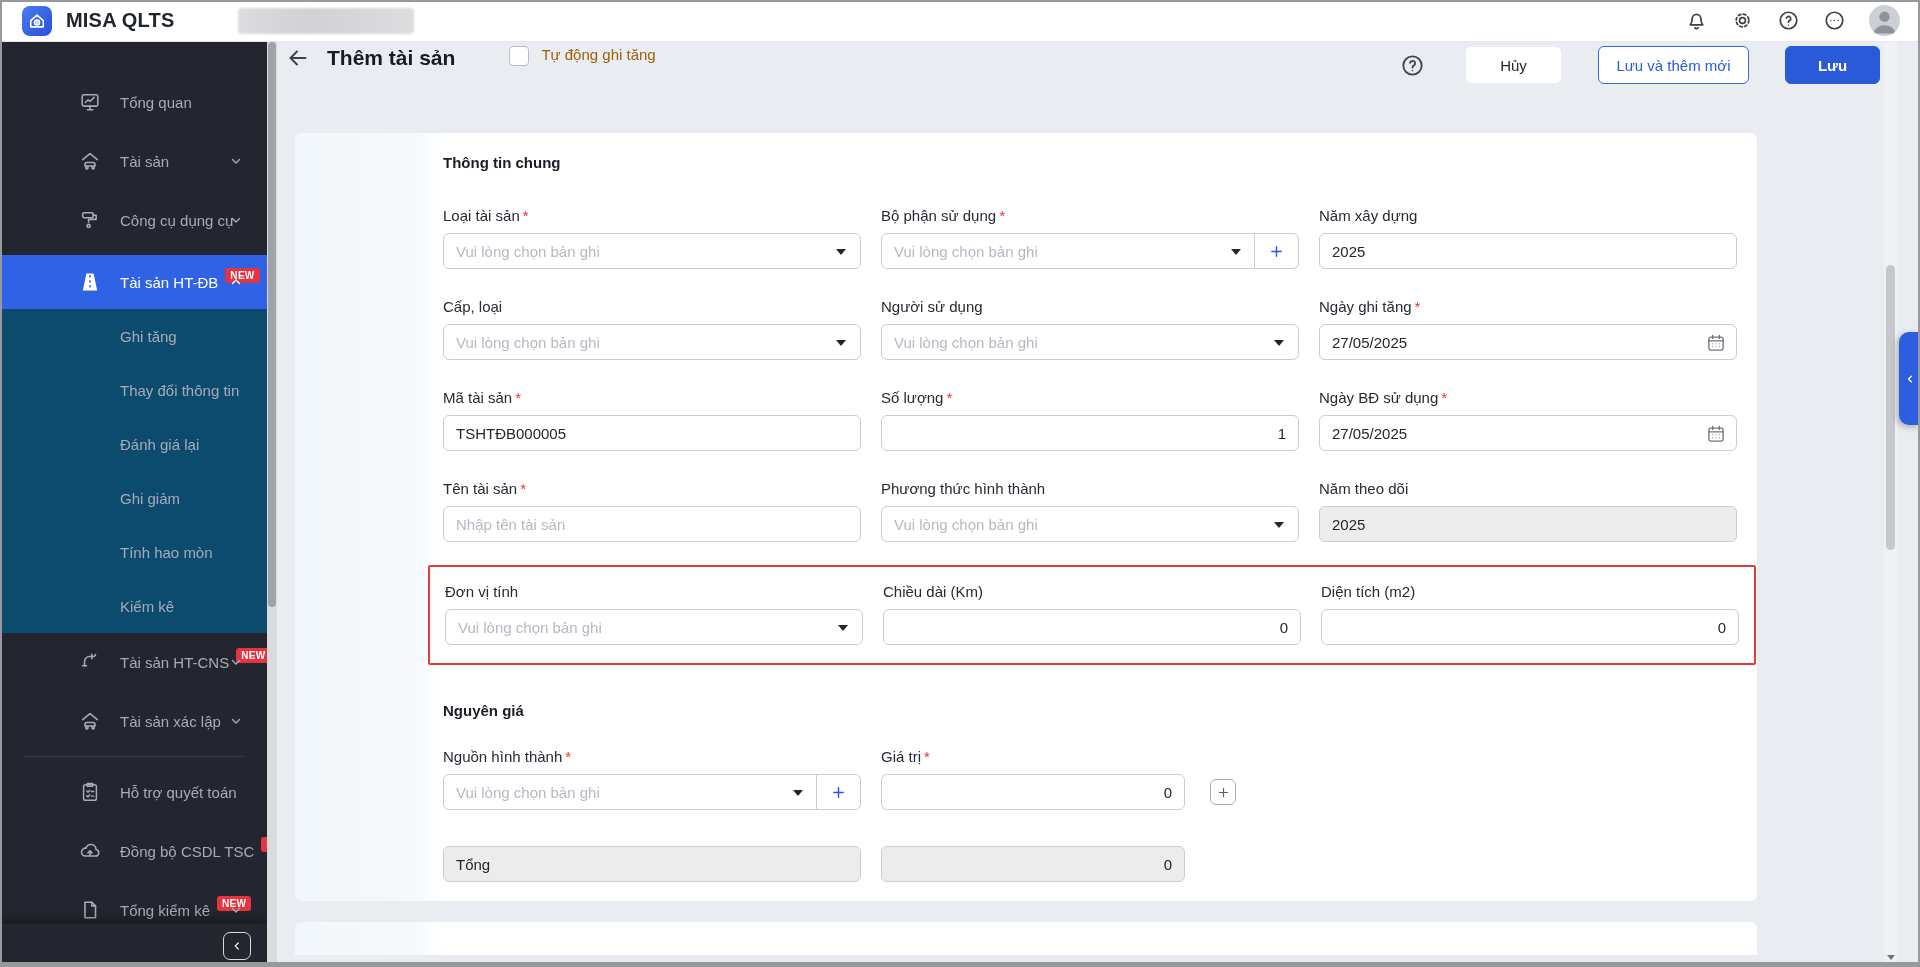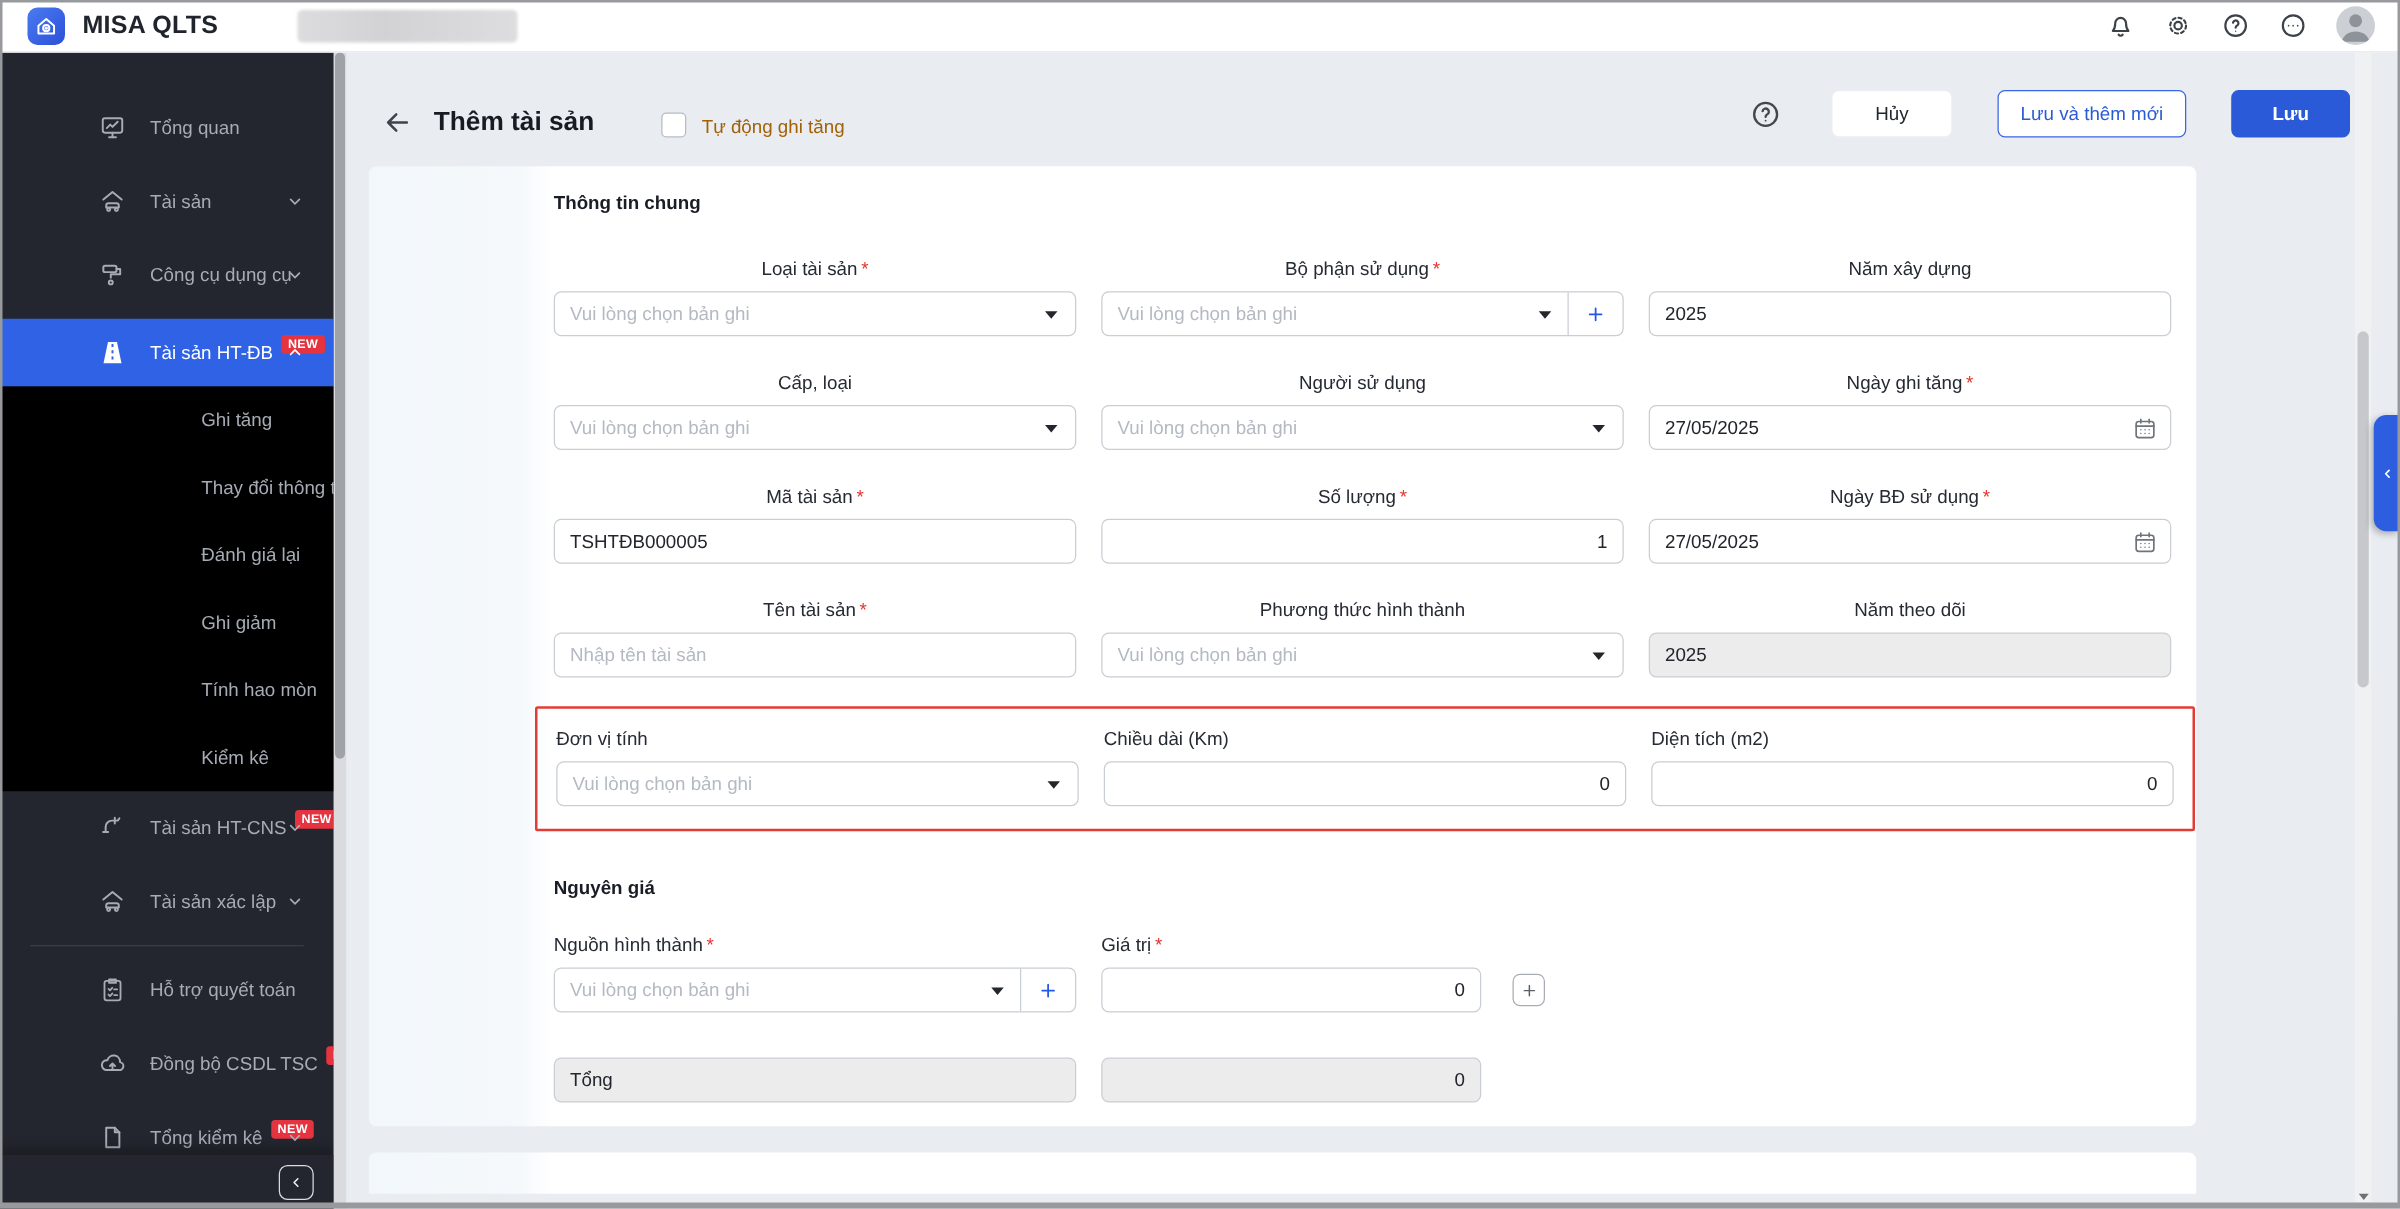--- a/index.html
+++ b/index.html
@@ -20,51 +20,51 @@
   .avatar { width:31px; height:31px; border-radius:50%; background:#ccd0d5; overflow:hidden; display:flex; align-items:flex-end; justify-content:center; cursor:pointer; }
 
   
   .sidebar { position:absolute; left:0; top:42px; width:267px; bottom:0; background:#23262e; color:#a6abb5; font-size:15px; padding-top:36px; overflow:hidden; }
   .sb-item { height:48px; margin-bottom:11px; display:flex; align-items:center; position:relative; cursor:pointer; }
   .sb-item .ic { width:24px; height:24px; margin-left:78px; flex:none; display:flex; align-items:center; justify-content:center; }
   .sb-item .lab { margin-left:18px; white-space:nowrap; }
   .sb-chev { position:absolute; right:24px; display:flex; }
   .sb-item.active { background:#2f62e4; color:#fff; height:54px; margin-bottom:0; }
   .badge { background:#e5333f; color:#fff; font-size:10px; font-weight:bold; padding:2px 5px 2px; border-radius:3px; margin-left:7px; position:relative; top:-7px; letter-spacing:.3px; }
-  .submenu { background:#000000;padding-left:41px; }
+  .submenu { background:#0c4a6e; }
   .sb-sub { height:54px; display:flex; align-items:center; padding-left:120px; cursor:pointer; white-space:nowrap; }
   .sb-gap { height:5px; }
   .sb-divider { height:1px; background:#3a3d46; margin:11px 24px; }
   .sb-bottom { position:absolute; left:0; right:0; bottom:0; height:43px; background:#23262e; display:flex; align-items:center; justify-content:flex-end; padding-right:16px; box-shadow:0 -6px 8px rgba(0,0,0,.25); }
   .collapse-btn { width:28px; height:28px; border:1.5px solid #d9dbde; border-radius:7px; color:#eceef0; display:flex; align-items:center; justify-content:center; cursor:pointer; background:transparent; }
   .sb-scrollbar { position:absolute; left:267px; top:42px; width:10px; bottom:0; background:#d9dbdf; }
   .sb-scrollbar .thumb { position:absolute; left:1px; width:8px; top:0; height:565px; background:#9fa3a8; border-radius:4px; }
 
   
-  .content-header { position:absolute; left:279px; top:46px; right:0; height:64px; display:flex; align-items:flex-end; padding-left:27px; padding-right:40px; }
+  .content-header { position:absolute; left:259px; top:46px; right:0; height:64px; display:flex; align-items:flex-start; padding-left:27px; padding-right:40px; }
   .back { width:24px; height:24px; color:#3f434c; display:flex; cursor:pointer; }
   .page-title { font-size:21px; font-weight:bold; color:#181b22; margin-left:17px; white-space:nowrap; }
   .cb { width:20px; height:20px; border:1.5px solid #b6bcc5; border-radius:4px; background:#fff; margin-left:54px; cursor:pointer; flex:none; }
   .cb-label { margin-left:12px; font-size:15px; color:#a16207; white-space:nowrap; }
   .hdr-right { margin-left:auto; display:flex; align-items:center; gap:36px; }
   .help-ic { width:25px; height:25px; color:#43474e; display:flex; cursor:pointer; margin-right:4px; }
   .btn { height:38px; border-radius:6px; font-size:15px; display:flex; align-items:center; justify-content:center; cursor:pointer; white-space:nowrap; }
   .btn-cancel { background:#fff; color:#22262d; width:97px; border:1px solid #eceef1; }
   .btn-outline { background:#fff; border:1px solid #3b66e4; color:#2a5bd7; width:151px; }
   .btn-primary { background:#2a5ad8; border:1px solid #2a5ad8; color:#fff; width:95px; font-weight:bold; }
 
   
   .card { position:absolute; left:295px; top:133px; width:1462px; height:768px; border-radius:6px;
           background:linear-gradient(90deg,#f2f7fb 0px,#f5f9fc 120px,#ffffff 148px);
           padding:17px 20px 0 148px; }
   .card2 { position:absolute; left:295px; top:922px; width:1462px; height:33px; border-radius:6px 6px 0 0;
            background:linear-gradient(90deg,#f2f7fb 0px,#f5f9fc 120px,#ffffff 148px); }
   .section-title { font-size:15px; font-weight:bold; color:#191d25; height:26px; line-height:26px; }
   .grid { display:grid; grid-template-columns:418px 418px 418px; column-gap:20px; row-gap:29px; }
-  .mt31 { margin-top:31px;text-align:center; } .mt24 { margin-top:24px; }
+  .mt31 { margin-top:31px; } .mt24 { margin-top:24px; }
   .lbl { font-size:15px; color:#262a33; margin-bottom:8px; height:18px; white-space:nowrap; }
   .req { color:#e5342e; margin-left:3px; }
   .ctrl { height:36px; border:1px solid #c9cdd4; border-radius:6px; background:#fff; display:flex; align-items:center; padding:0 12px; font-size:15px; color:#23262c; position:relative; cursor:text; }
   .ctrl.select { cursor:pointer; }
   .ctrl.disabled { background:#ececec; cursor:default; }
   .ph { color:#b4b9c2; white-space:nowrap; overflow:hidden; }
   .num { margin-left:auto; }
   .caret { width:0; height:0; border-left:5px solid transparent; border-right:5px solid transparent; border-top:6px solid #23262c; position:absolute; right:14px; top:15px; }
   .with-add .caret { right:57px; }
   .add-sep { position:absolute; right:43px; top:0; bottom:0; width:1px; background:#c9cdd4; }

